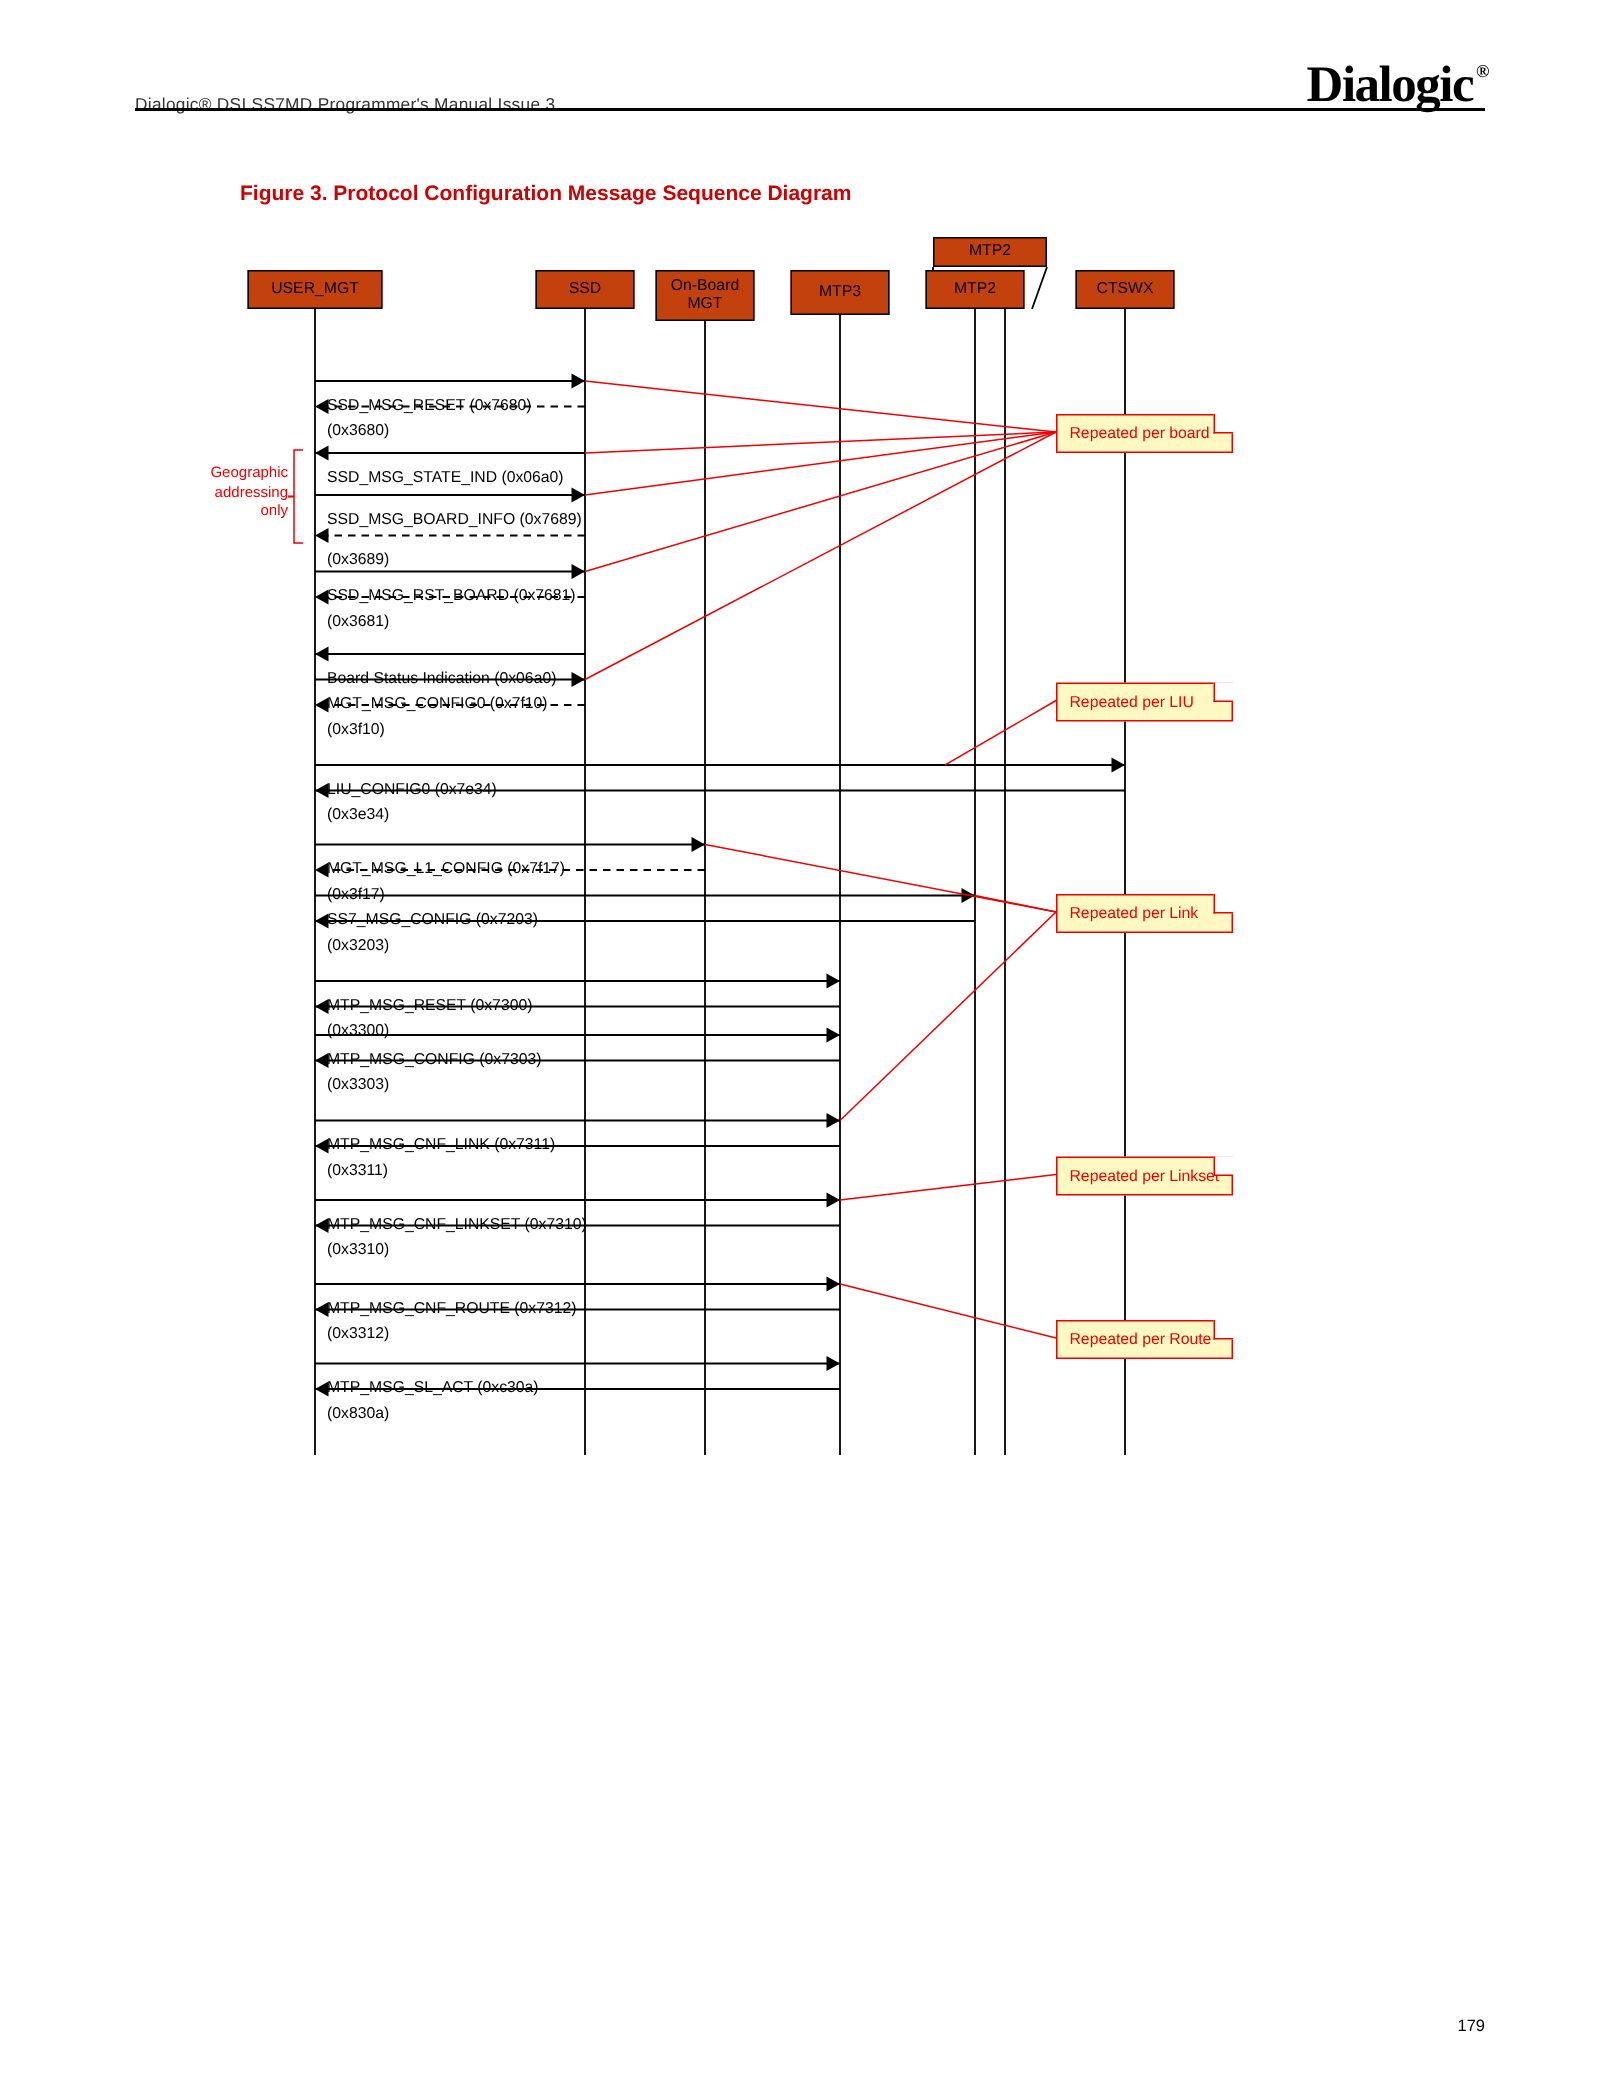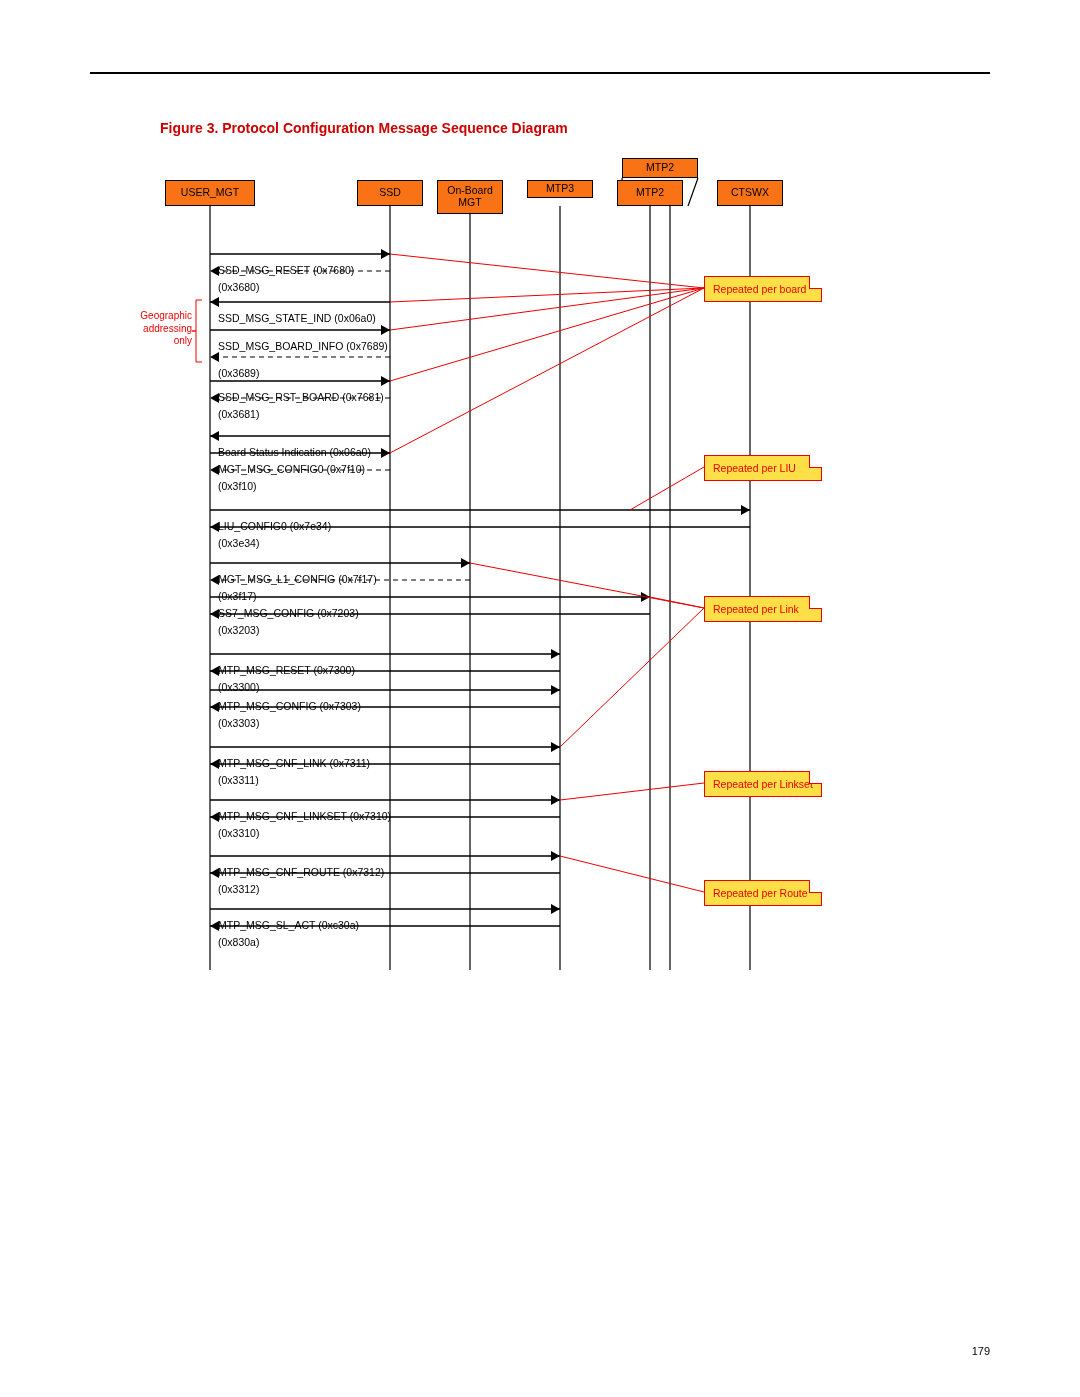--- a/index.html
+++ b/index.html
@@ -5,40 +5,44 @@
   html,body{margin:0;padding:0;background:#fff;font-family:Arial,Helvetica,sans-serif;color:#000;}
   .page{width:1080px;height:1397px;position:relative;}
   .hdr{position:absolute;top:38px;left:90px;right:90px;display:flex;justify-content:space-between;align-items:flex-end;}
   .hdr-left{font-size:11.5px;color:#333;letter-spacing:.2px;}
   .logo{font-family:Georgia,'Times New Roman',serif;font-size:34px;font-weight:700;letter-spacing:-1px;color:#000;position:relative;}
   .logo .reg{font-size:12px;vertical-align:top;position:relative;top:2px;left:2px;}
   .hdr-rule{position:absolute;top:72px;left:90px;right:90px;height:0;border-top:2px solid #000;}
   .figtitle{position:absolute;top:120px;left:160px;font-size:14px;font-weight:700;color:#c00;}
   .diag{position:absolute;top:150px;left:90px;width:900px;height:840px;}
   .diag svg{position:absolute;top:0;left:0;}
-  .lane-box{position:absolute;border:1.5px solid #000;background:#f97316;font-size:10.5px;text-align:center;display:flex;align-items:center;justify-content:center;line-height:1.1;box-sizing:border-box;}
+  .lane-box{position:absolute;border:1.5px solid #000;background:#c2410c;font-size:10.5px;text-align:center;display:flex;align-items:center;justify-content:center;line-height:1.1;box-sizing:border-box;}
   .lane-box.twoline{flex-direction:column;}
   .msg{position:absolute;font-size:10.5px;color:#000;white-space:nowrap;margin-top:24px;}
-  .note{position:absolute;font-size:10.5px;color:#e00;border:1px solid #e00;background:#fde047;padding:6px 8px 6px 8px;box-sizing:border-box;}
+  .note{position:absolute;font-size:10.5px;color:#e00;border:1px solid #e00;background:#fef9c3;padding:6px 8px 6px 8px;box-sizing:border-box;}
   .note .fold{position:absolute;top:-1px;right:-1px;width:12px;height:12px;border-left:1px solid #e00;border-bottom:1px solid #e00;background:#fff;}
   .note .fold::after{content:"";position:absolute;top:0;left:0;width:0;height:0;border-top:12px solid #fff;border-right:12px solid transparent;}
   .side-note{position:absolute;font-size:10px;color:#e00;text-align:right;line-height:1.25;}
   .pagenum{position:absolute;bottom:40px;right:90px;font-size:11px;color:#000;}
   line.solid{stroke:#000;stroke-width:1.4;}
   line.life{stroke:#000;stroke-width:1.2;}
   line.dash{stroke:#000;stroke-width:1.2;stroke-dasharray:5 4;}
   line.red{stroke:#e00;stroke-width:1;}
   line.redthick{stroke:#e00;stroke-width:1.4;}
   polyline.redbracket{stroke:#e00;stroke-width:1;fill:none;}
   polygon.ah{fill:#000;}
 </style>
 </head>
 <body>
 
 <div class="page">
+  <div class="hdr">
+    <div class="hdr-left">Dialogic® DSI SS7MD Programmer's Manual  Issue 3</div>
+    <div class="logo"><span>Dialogic</span><span class="reg">®</span></div>
+  </div>
   <div class="hdr-rule"></div>
 
   <div class="figtitle">Figure 3. Protocol Configuration Message Sequence Diagram</div>
 
   <div class="diag">
     <svg width="900" height="840" id="svg-layer">
         <line x1="532" y1="28" x2="532" y2="56" class="life"></line>
         <line x1="608" y1="28" x2="598" y2="56" class="life"></line>
         <line x1="120" y1="56" x2="120" y2="820" class="life"></line>
         <line x1="300" y1="56" x2="300" y2="820" class="life"></line>
@@ -121,21 +125,21 @@
       <div class="lane-box" style="left: 75px; top: 30px; width: 90px; height: 26px;">
         <span>USER_MGT</span>
       </div>
       <div class="lane-box" style="left: 267px; top: 30px; width: 66px; height: 26px;">
         <span>SSD</span>
       </div>
       <div class="lane-box twoline" style="left: 347px; top: 30px; width: 66px; height: 34px;">
         <span>On-Board</span>
         <span>MGT</span>
       </div>
-      <div class="lane-box" style="left: 437px; top: 30px; width: 66px; height: 18px;">
+      <div class="lane-box" style="left: 437px; top: 30px; width: 66px; height: 30px;">
         <span>MTP3</span>
       </div>
       <div class="lane-box" style="left: 527px; top: 30px; width: 66px; height: 26px;">
         <span>MTP2</span>
       </div>
       <div class="lane-box" style="left: 627px; top: 30px; width: 66px; height: 26px;">
         <span>CTSWX</span>
       </div>
       <div class="msg" style="left: 128px; top: 90px;">SSD_MSG_RESET (0x7680)</div>
       <div class="msg" style="left: 128px; top: 107px;">(0x3680)</div>

